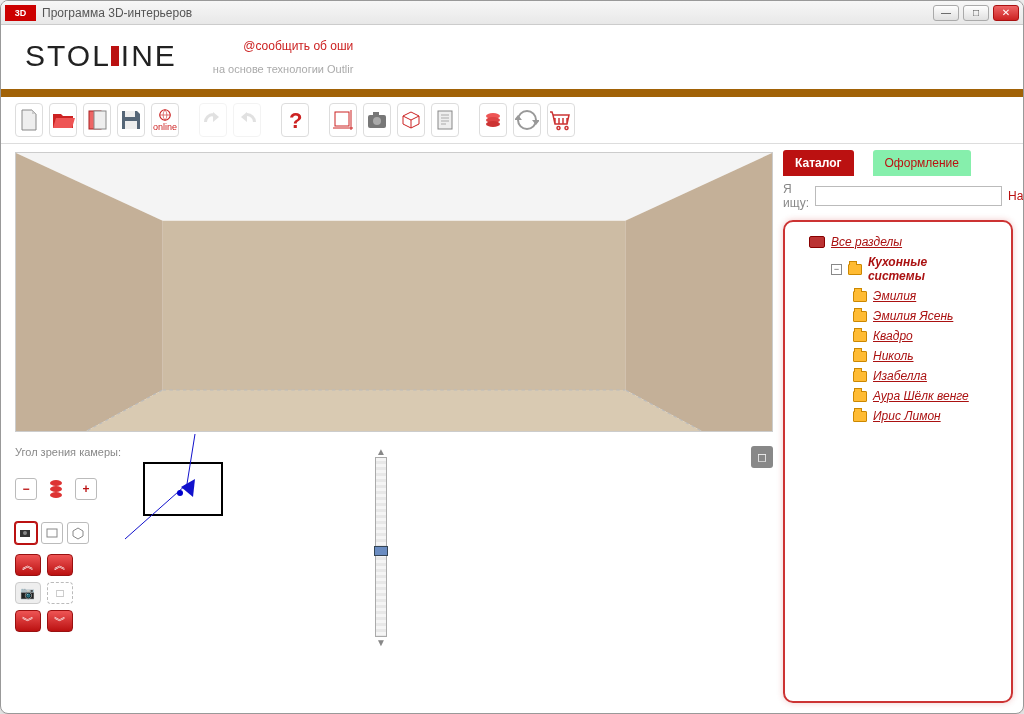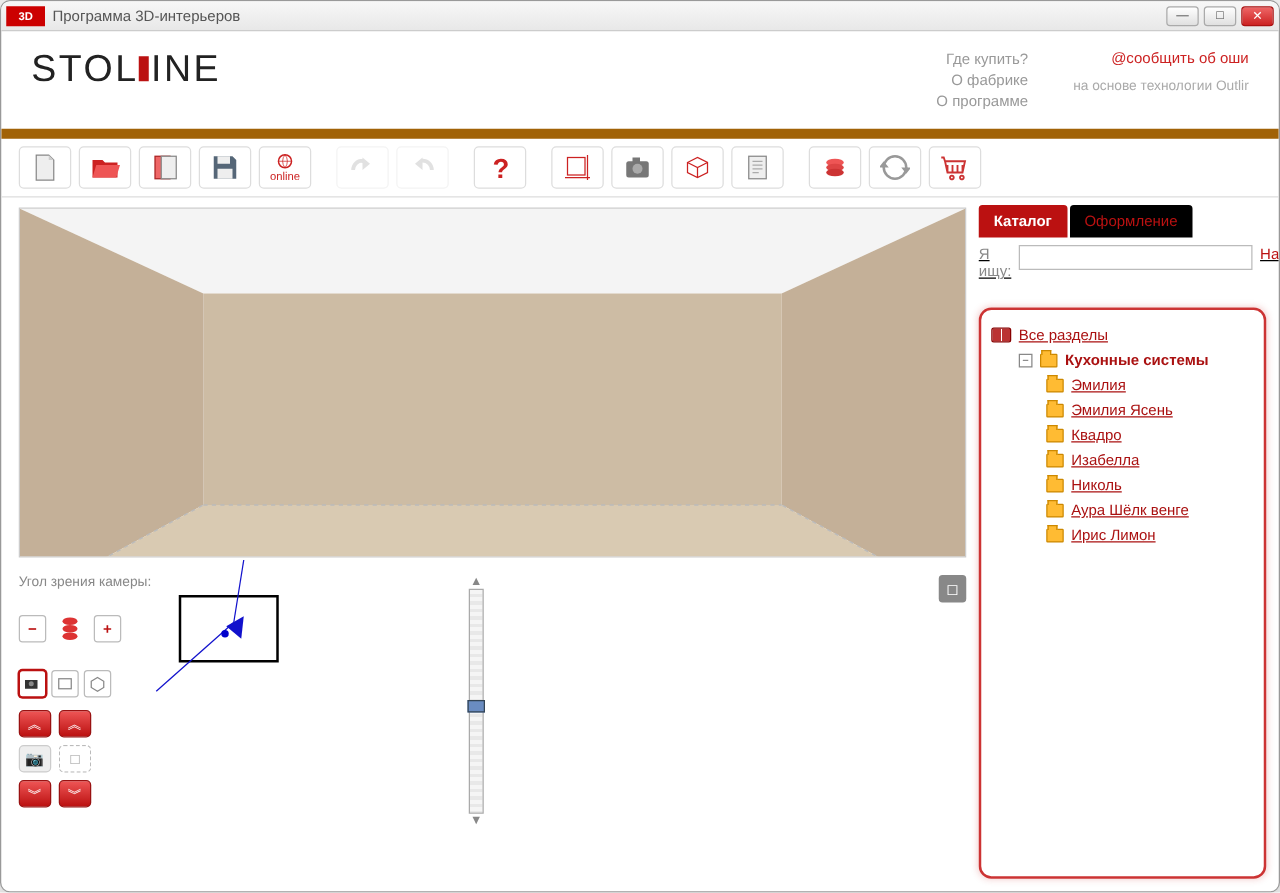--- a/index.html
+++ b/index.html
@@ -94,21 +94,21 @@
 .based-on { color: #aaa; font-size: 11px; margin-top: 10px; }
 
 .toolbar {
   display: flex;
   align-items: center;
   gap: 6px;
   padding: 6px 14px;
   border-bottom: 1px solid #ddd;
 }
 .tool-btn {
-  width: 42px; height: 34px;
+  width: 28px; height: 34px;
   border: 1px solid #ddd;
   border-radius: 4px;
   background: #fff;
   display: flex;
   align-items: center;
   justify-content: center;
   cursor: pointer;
 }
 .tool-btn svg { width: 24px; height: 24px; }
 .tool-btn.disabled { opacity: 0.35; cursor: default; }
@@ -207,46 +207,47 @@
   cursor: pointer;
   align-self: flex-start;
 }
 
 .right-col {
   width: 240px;
   padding: 6px 10px 10px 0;
   display: flex;
   flex-direction: column;
 }
-.tabs { display: flex; gap: 2px; margin-bottom: 6px; }
+.tabs { display: flex; gap: 19px; margin-bottom: 6px; }
 .tab {
   padding: 6px 12px;
   font-size: 12px;
   cursor: pointer;
   border-radius: 3px 3px 0 0;
 }
 .tab.active { background: #b11; color: #fff; font-weight: bold; }
-.tab.inactive { color: #b11; background: #000000; }
-.search-row { display: flex; align-items: flex-start; gap: 6px; margin-bottom: 22px; text-decoration: underline; }
+.tab.inactive { color: #b11; background: #86efac; }
+.search-row { display: flex; align-items: center; gap: 6px; margin-bottom: 10px; }
 .search-row label { color: #888; font-size: 12px; }
 .search-row input {
   border: 1px solid #bbb;
   height: 20px;
   flex: 1;
   padding: 0 4px;
 }
 .search-row .find-btn { color: #b11; background: none; border: none; cursor: pointer; font-size: 12px; }
 
 .catalog-panel {
   border: 2px solid #c33;
   border-radius: 10px;
-  padding: 10px 8px;
+  padding: 10px 24px;
   box-shadow: 0 0 6px rgba(200,40,40,0.25);
   flex: 1;
   overflow: auto;
+  font-style: italic;
 }
 .tree-root { list-style: none; }
 .tree-item {
   display: flex;
   align-items: center;
   gap: 6px;
   padding: 3px 0;
 }
 .tree-item a {
   color: #a11;
@@ -297,25 +298,20 @@
     <div class="win-title">Программа 3D-интерьеров</div>
     <div class="win-buttons">
       <div class="win-btn">—</div>
       <div class="win-btn">□</div>
       <div class="win-btn close">✕</div>
     </div>
   </div>
 
   <div class="header">
     <div class="logo">STOL<span class="red-sq"></span>INE</div>
-    <div class="header-links">
-      <a href="#">Где купить?</a>
-      <a href="#">О фабрике</a>
-      <a href="#">О программе</a>
-    </div>
     <div class="header-right">
       <a href="#" class="report-link">@сообщить об оши</a>
       <div class="based-on">на основе технологии Outlir</div>
     </div>
   </div>
 
   <div class="toolbar">
     <div class="tool-btn">
         <svg viewBox="0 0 24 24">
           <path fill="#eee" stroke="#888" d="M5 2h10l4 4v16H5z"></path>
@@ -520,25 +516,25 @@
                 <li class="tree-item">
                   <span class="folder-ico open"></span>
                   <a href="#">Эмилия Ясень</a>
                 </li>
                 <li class="tree-item">
                   <span class="folder-ico open"></span>
                   <a href="#">Квадро</a>
                 </li>
                 <li class="tree-item">
                   <span class="folder-ico open"></span>
+                  <a href="#">Николь</a>
+                </li>
+                <li class="tree-item">
+                  <span class="folder-ico open"></span>
                   <a href="#">Изабелла</a>
-                </li>
-                <li class="tree-item">
-                  <span class="folder-ico open"></span>
-                  <a href="#">Николь</a>
                 </li>
                 <li class="tree-item">
                   <span class="folder-ico open"></span>
                   <a href="#">Аура Шёлк венге</a>
                 </li>
                 <li class="tree-item">
                   <span class="folder-ico open"></span>
                   <a href="#">Ирис Лимон</a>
                 </li>
               </ul>

